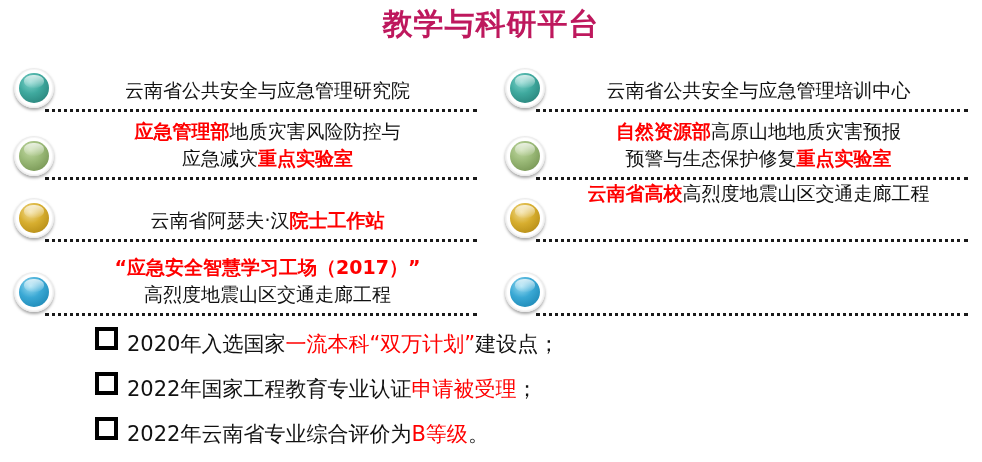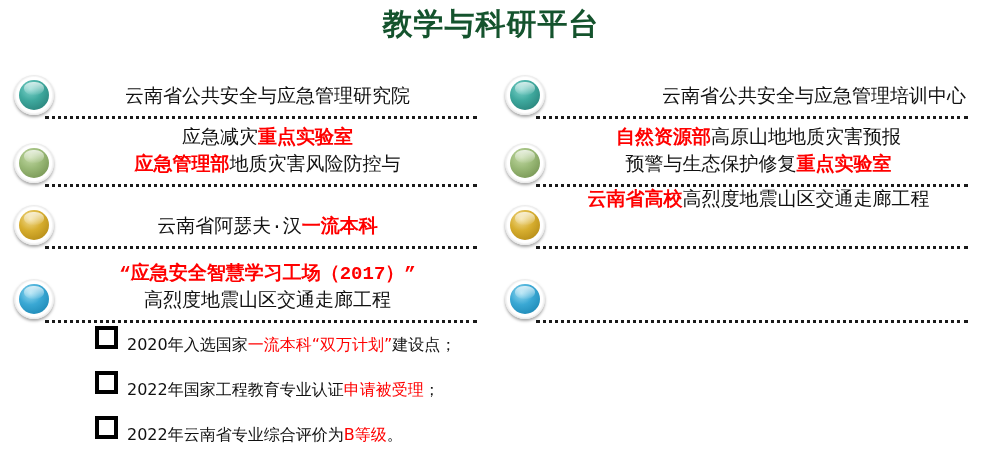--- a/index.html
+++ b/index.html
@@ -9,29 +9,29 @@
     font-family:"DejaVu Sans","Liberation Sans",sans-serif;
     overflow:hidden;
     position:relative;
   }
   #page{position:relative;width:982px;height:462px;}
 
   .title{
     position:absolute;left:0;top:4px;width:982px;
     text-align:center;
     font-size:30px;font-weight:bold;
-    color:#14532d;
+    color:#be185d;
     letter-spacing:1px;
     line-height:40px;
   }
 
   .grid{
     position:absolute;left:0;top:52px;width:982px;height:262px;
   }
-  .col{position:absolute;top:15px;width:491px;height:262px;font-family:Liberation Mono, monospace;}
+  .col{position:absolute;top:8px;width:491px;height:262px;}
   .col-left{left:0;}
   .col-right{left:491px;}
 
   .row{
     position:absolute;
     left:10px;
     width:471px;
     box-sizing:border-box;
   }
   .row .dots{
@@ -79,21 +79,21 @@
   .rowtext .b{color:#111111;}
 
   .notes{
     position:absolute;
     left:95px;top:322px;width:700px;
   }
   .note{
     position:relative;
     height:45px;
     line-height:45px;
-    font-size:16px;
+    font-size:21px;
     color:#111111;
     white-space:nowrap;
   }
   .note .sq{
     display:inline-block;
     width:15px;height:15px;
     border:4px solid #000000;
     background:#ffffff;
     margin-right:9px;
     vertical-align:1px;
@@ -116,51 +116,51 @@
           <div class="rowtext" style="top: 17px;">
             <div><span class="b">云南省公共安全与应急管理研究院</span></div>
           </div>
           <div class="dots"></div>
         </div>
         <div class="row" style="top: 52px; height: 68px;">
           <div class="bullet" style="top: 24px;">
             <div class="orb orb-green"></div>
           </div>
           <div class="rowtext two" style="top: 6px;">
+            <div><span class="r">应急管理部</span><span class="b">地质灾害风险防控与</span></div>
             <div><span class="b">应急减灾</span><span class="r">重点实验室</span></div>
-            <div><span class="r">应急管理部</span><span class="b">地质灾害风险防控与</span></div>
           </div>
           <div class="dots"></div>
         </div>
         <div class="row" style="top: 120px; height: 62px;">
           <div class="bullet" style="top: 18px;">
             <div class="orb orb-gold"></div>
           </div>
           <div class="rowtext" style="top: 27px;">
-            <div><span class="b">云南省阿瑟夫·汉</span><span class="r">一流本科</span></div>
+            <div><span class="b">云南省阿瑟夫·汉</span><span class="r">院士工作站</span></div>
           </div>
           <div class="dots"></div>
         </div>
         <div class="row" style="top: 182px; height: 74px;">
           <div class="bullet" style="top: 30px;">
             <div class="orb orb-blue"></div>
           </div>
           <div class="rowtext two" style="top: 12px;">
             <div><span class="r">“应急安全智慧学习工场（2017）”</span></div>
             <div><span class="b">高烈度地震山区交通走廊工程</span></div>
           </div>
           <div class="dots"></div>
         </div>
       </div>
     <div class="col col-right" id="col-right">
         <div class="row" style="top: 0px; height: 52px;">
           <div class="bullet" style="top: 8px;">
             <div class="orb orb-teal"></div>
           </div>
-          <div class="rowtext" style="top: 17px; text-align: right;">
+          <div class="rowtext" style="top: 17px;">
             <div><span class="b">云南省公共安全与应急管理培训中心</span></div>
           </div>
           <div class="dots"></div>
         </div>
         <div class="row" style="top: 52px; height: 68px;">
           <div class="bullet" style="top: 24px;">
             <div class="orb orb-green"></div>
           </div>
           <div class="rowtext two" style="top: 6px;">
             <div><span class="r">自然资源部</span><span class="b">高原山地地质灾害预报</span></div>

